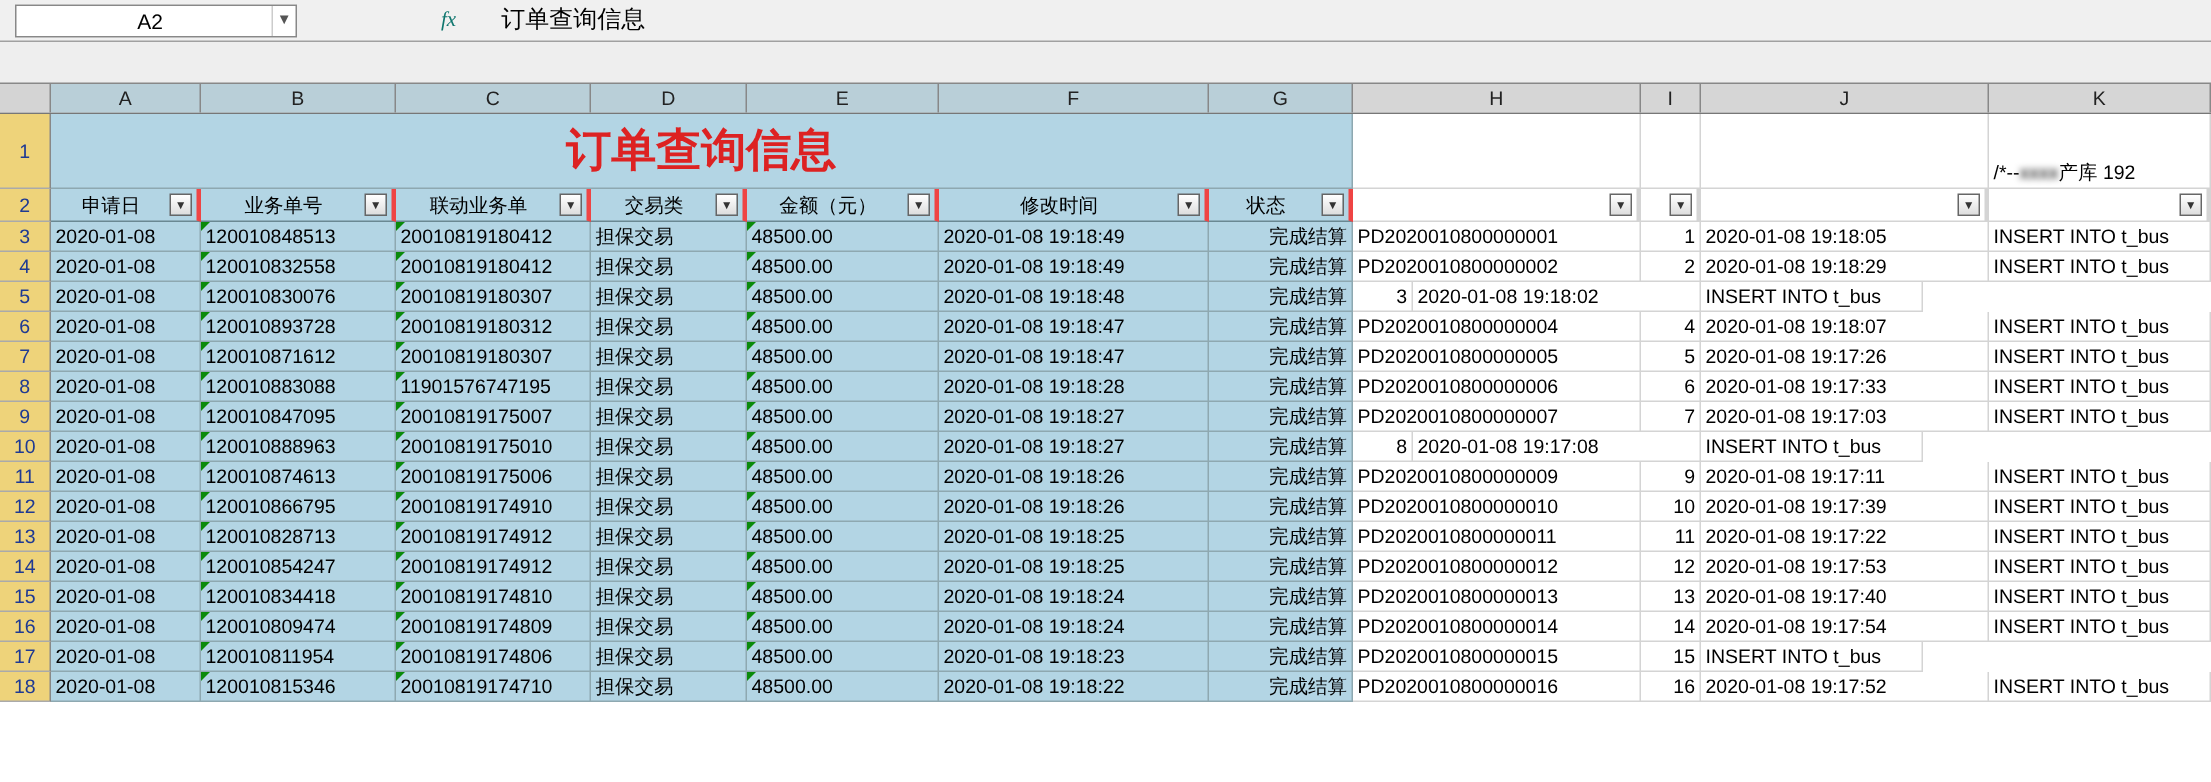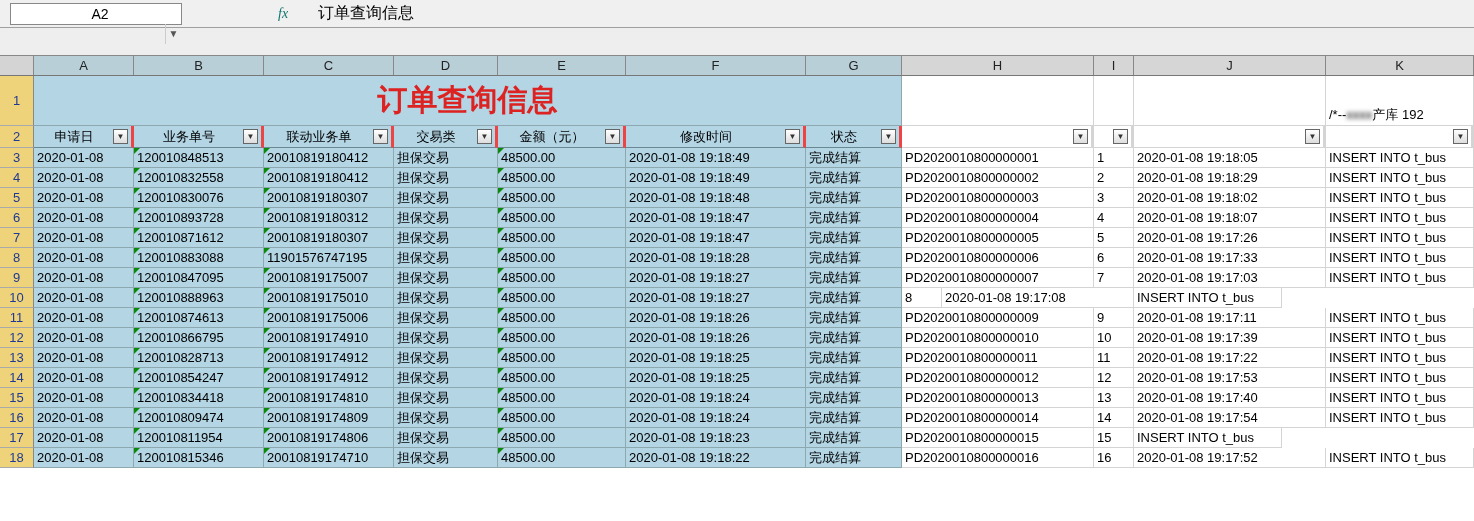--- a/index.html
+++ b/index.html
@@ -1,20 +1,20 @@
 <!DOCTYPE html>
 <html><head>
 <meta charset="utf-8">
 <style>
 * { box-sizing: border-box; margin: 0; padding: 0; }
 body { font-family: "Microsoft YaHei", Arial, sans-serif; font-size: 13px; background: #fff; overflow: hidden; width: 1474px; height: 521px; }
 
 
 .formula-bar { display: flex; align-items: center; height: 28px; border-bottom: 1px solid #a0a0a0; background: #f0f0f0; }
-.name-box-wrap { display: inline-flex; align-items: flex-end; margin-left: 10px; background: #fff; border: 1px solid #888; height: 22px; flex-direction: column; }
+.name-box-wrap { display: inline-flex; align-items: flex-end; margin-left: 10px; background: #fff; border: 1px solid #888; height: 22px; }
 .name-box { width: 170px; padding-left: 8px; text-align: center; line-height: 20px; font-size: 14px; }
 .name-drop { width: 16px; text-align: center; color: #555; font-size: 10px; border-left: 1px solid #ccc; line-height: 20px; }
 .fx { margin-left: 90px; font-style: italic; font-family: serif; font-size: 14px; color: #0f766e; padding: 0 6px; }
 .formula-text { margin-left: 20px; font-size: 16px; padding-left: 4px; }
 
 
 .spacer { height: 28px; border-bottom: 1px solid #888; background: #eee; }
 
 
 .grid { position: relative; }
@@ -30,21 +30,21 @@
 .row.title-row { height: 50px; }
 .row-h { width: 34px; text-align: center; border-right: 1px solid #888; border-bottom: 1px solid #aaa; background: #eed37a; color: #1f3a93; font-size: 13px; display: flex; align-items: center; justify-content: center; }
 
 .cell { border-right: 1px solid #8ea8b0; border-bottom: 1px solid #8ea8b0; padding: 0 3px; line-height: 20px; overflow: hidden; white-space: nowrap; background: #b3d5e4; position: relative; }
 .cell.plain { background: #fff; border-right: 1px solid #d4d4d4; border-bottom: 1px solid #d4d4d4; }
 .title-cell { display: flex; align-items: center; justify-content: center; font-size: 30px; font-family: "SimSun", serif; color: #d22; font-weight: bold; background: #b3d5e4; border-right: 1px solid #8ea8b0; border-bottom: 1px solid #8ea8b0; }
 
 .hdr-cell { background: #b3d5e4; font-weight: normal; display: flex; align-items: center; padding: 0 3px; border-right: 3px solid #ef4444; border-bottom: 1px solid #6a8892; position: relative; height: 22px; }
 .hdr-cell .label { flex: 1; text-align: center; }
 .filter-btn { width: 15px; height: 15px; border: 1px solid #666; background: linear-gradient(#fff,#ddd); display: flex; align-items: center; justify-content: center; font-size: 8px; color: #333; margin-left: 2px; }
-.right { text-align: left; }
+.right { text-align: right; }
 .left { text-align: left; }
 
 
 .gt::before { content: ""; position: absolute; left: 0; top: 0; border-top: 6px solid #0a8a0a; border-right: 6px solid transparent; }
 
 
 .cA{width:100px}.cB{width:130px}.cC{width:130px}.cD{width:104px}.cE{width:128px}.cF{width:180px}.cG{width:96px}.cH{width:192px}.cI{width:40px}.cJ{width:192px}.cK{width:148px}
 
 
 .blur { filter: blur(2px); display: inline-block; }
@@ -168,21 +168,20 @@
       </div>
       <div class="row">
         <div class="row-h">5</div>
         <div class="cell cA left">2020-01-08</div>
         <div class="cell cB left gt">120010830076</div>
         <div class="cell cC left gt">20010819180307</div>
         <div class="cell cD left">担保交易</div>
         <div class="cell cE left gt">48500.00</div>
         <div class="cell cF left">2020-01-08 19:18:48</div>
         <div class="cell cG right">完成结算</div>
-        <div class="cell plain cH left">PD2020010800000003</div>
         <div class="cell plain cI right">3</div>
         <div class="cell plain cJ left">2020-01-08 19:18:02</div>
         <div class="cell plain cK left">INSERT INTO t_bus</div>
       </div>
       <div class="row">
         <div class="row-h">6</div>
         <div class="cell cA left">2020-01-08</div>
         <div class="cell cB left gt">120010893728</div>
         <div class="cell cC left gt">20010819180312</div>
         <div class="cell cD left">担保交易</div>

